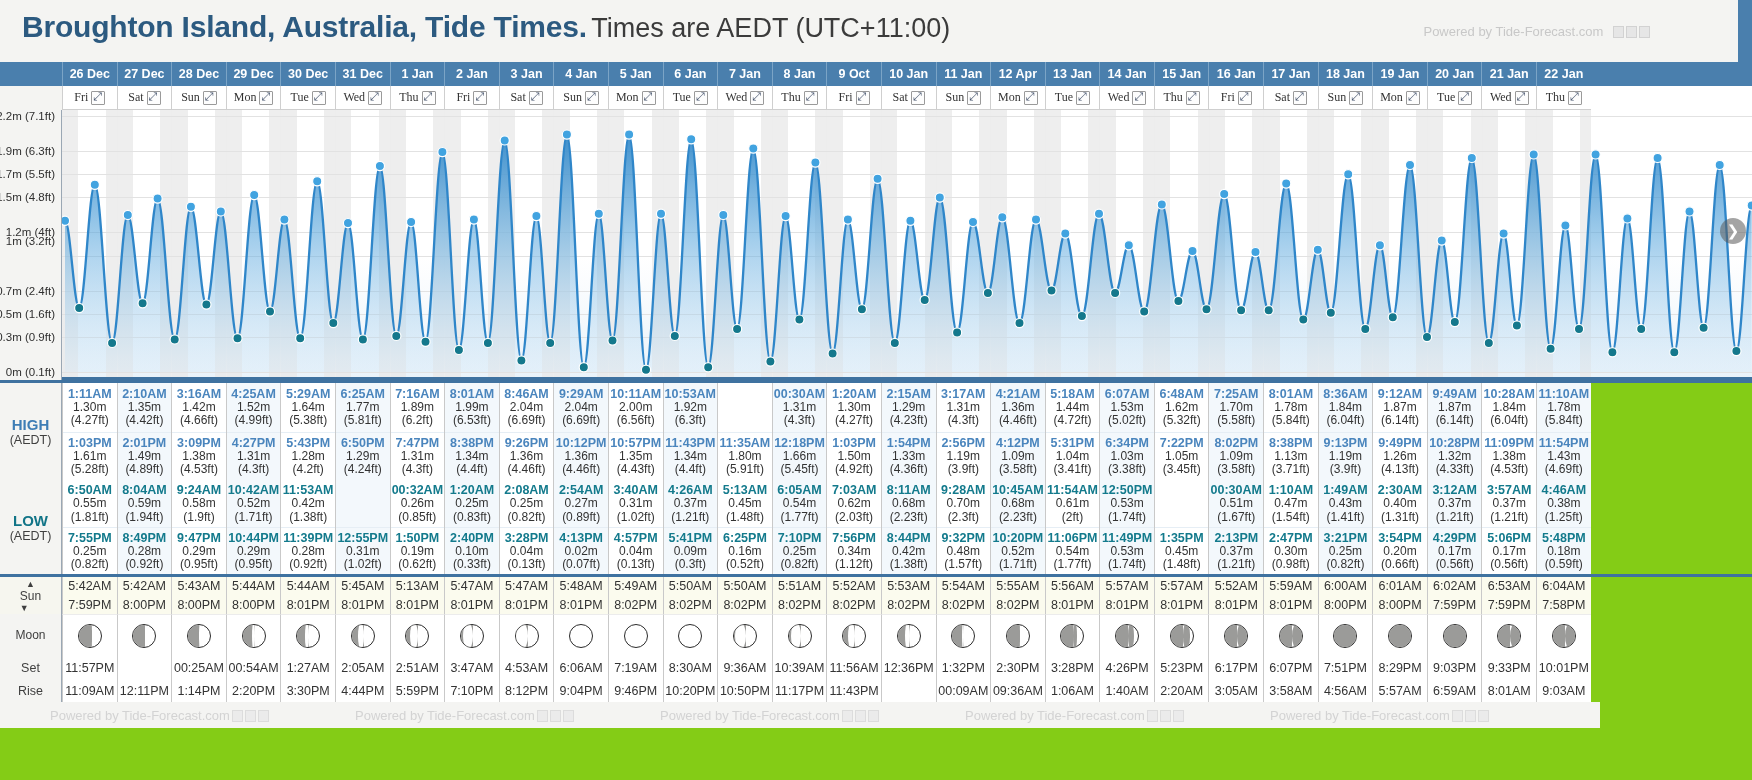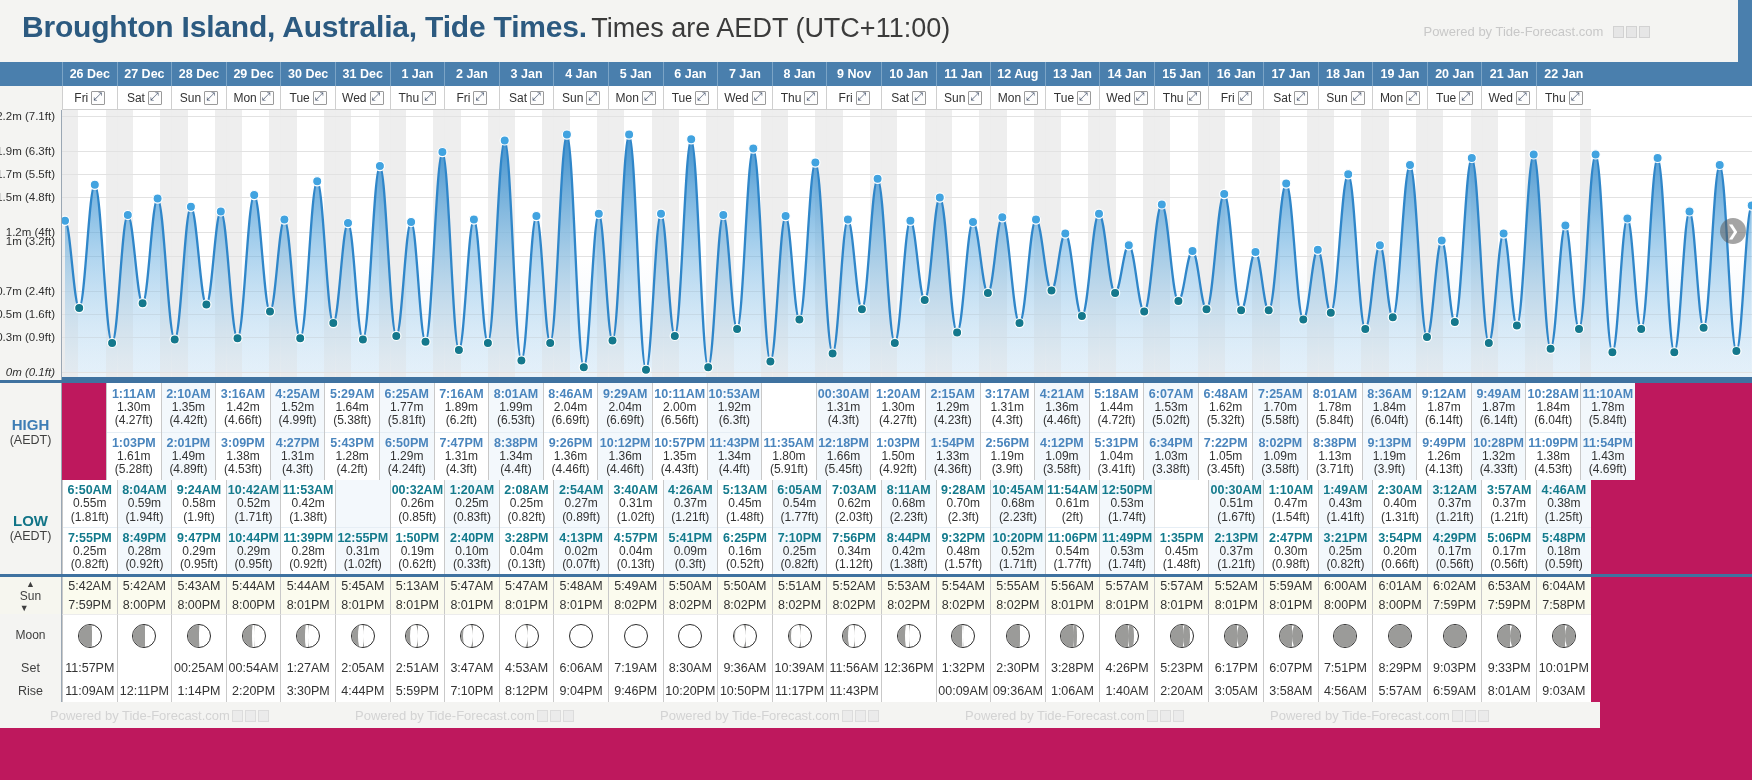--- a/index.html
+++ b/index.html
@@ -2,21 +2,21 @@
 <html><head>
 <meta charset="utf-8">
 <style>
   * { box-sizing: border-box; }
   html, body { margin:0; padding:0; }
   body {
     width:1752px; height:780px; overflow:hidden;
     font-family:"Liberation Sans", sans-serif;
     background:#ffffff; color:#333;
   }
-  .page { position:relative; width:1752px; height:780px; background:#be185d; }
+  .page { position:relative; width:1752px; height:780px; background:#84cc16; }
 
   
   .header { position:relative; height:62px; background:#f4f4f2; }
   .title-wrap { position:absolute; left:22px; top:10px; white-space:nowrap; }
   .title-main { font-size:30px; font-weight:bold; color:#2c5a80; letter-spacing:-0.2px; }
   .title-sub  { font-size:27px; font-weight:normal; color:#3b3b3b; }
   .powered-hdr {
     position:absolute; right:100px; top:24px; font-size:13px; color:#c8c8c8;
   }
   .pw-icons { display:inline-block; margin-left:6px; vertical-align:-2px; }
@@ -191,40 +191,40 @@
           <div class="dcell">30 Dec</div>
           <div class="dcell">31 Dec</div>
           <div class="dcell">1 Jan</div>
           <div class="dcell">2 Jan</div>
           <div class="dcell">3 Jan</div>
           <div class="dcell">4 Jan</div>
           <div class="dcell">5 Jan</div>
           <div class="dcell">6 Jan</div>
           <div class="dcell">7 Jan</div>
           <div class="dcell">8 Jan</div>
-          <div class="dcell">9 Nov</div>
+          <div class="dcell">9 Oct</div>
           <div class="dcell">10 Jan</div>
           <div class="dcell">11 Jan</div>
-          <div class="dcell">12 Aug</div>
+          <div class="dcell">12 Apr</div>
           <div class="dcell">13 Jan</div>
           <div class="dcell">14 Jan</div>
           <div class="dcell">15 Jan</div>
           <div class="dcell">16 Jan</div>
           <div class="dcell">17 Jan</div>
           <div class="dcell">18 Jan</div>
           <div class="dcell">19 Jan</div>
           <div class="dcell">20 Jan</div>
           <div class="dcell">21 Jan</div>
           <div class="dcell">22 Jan</div>
         </div>
     </div>
 
     <div class="row dayrow">
       <div class="lab"></div>
-      <div id="days" style="display:flex;">
+      <div id="days" style="display:flex;font-family:Liberation Serif, serif;">
           <div class="wcell">
             <span>Fri</span>
             <span class="expand"></span>
           </div>
           <div class="wcell">
             <span>Sat</span>
             <span class="expand"></span>
           </div>
           <div class="wcell">
             <span>Sun</span>
@@ -338,21 +338,21 @@
         <div class="yaxis" id="yaxis">
             <div class="ytick" style="top: 6px;">2.2m (7.1ft)</div>
             <div class="ytick" style="top: 40.9091px;">1.9m (6.3ft)</div>
             <div class="ytick" style="top: 64.1818px;">1.7m (5.5ft)</div>
             <div class="ytick" style="top: 87.4545px;">1.5m (4.8ft)</div>
             <div class="ytick" style="top: 122.364px;">1.2m (4ft)</div>
             <div class="ytick" style="top: 131px;">1m (3.2ft)</div>
             <div class="ytick" style="top: 180.545px;">0.7m (2.4ft)</div>
             <div class="ytick" style="top: 203.818px;">0.5m (1.6ft)</div>
             <div class="ytick" style="top: 227.091px;">0.3m (0.9ft)</div>
-            <div class="ytick" style="top: 262px; font-style: italic;">0m (0.1ft)</div>
+            <div class="ytick" style="top: 262px;">0m (0.1ft)</div>
           </div>
       </div>
       <div class="plot">
         <div id="bands">
             <div class="nightband" style="left: 0px; width: 16.38px;"></div>
             <div class="nightband" style="left: 43.68px; width: 10.92px;"></div>
             <div class="daysep" style="left: 0px;"></div>
             <div class="nightband" style="left: 54.6px; width: 16.38px;"></div>
             <div class="nightband" style="left: 98.28px; width: 10.92px;"></div>
             <div class="daysep" style="left: 54.6px;"></div>
@@ -569,21 +569,21 @@
           </svg>
         <div class="nav-next">❯</div>
       </div>
     </div>
 
     <div class="row tiderow highrow hr-top">
       <div class="lab high-lab">
         <span class="k">HIGH</span>
         <span class="u">(AEDT)</span>
       </div>
-      <div id="highs" style="display:flex;padding-left:44px;">
+      <div id="highs" style="display:flex;">
           <div class="tcell">
             <div class="ev high">
               <div class="tm">1:11AM</div>
               <div class="mv">1.30m</div>
               <div class="ft">(4.27ft)</div>
             </div>
             <div class="ev high sep">
               <div class="tm">1:03PM</div>
               <div class="mv">1.61m</div>
               <div class="ft">(5.28ft)</div>

